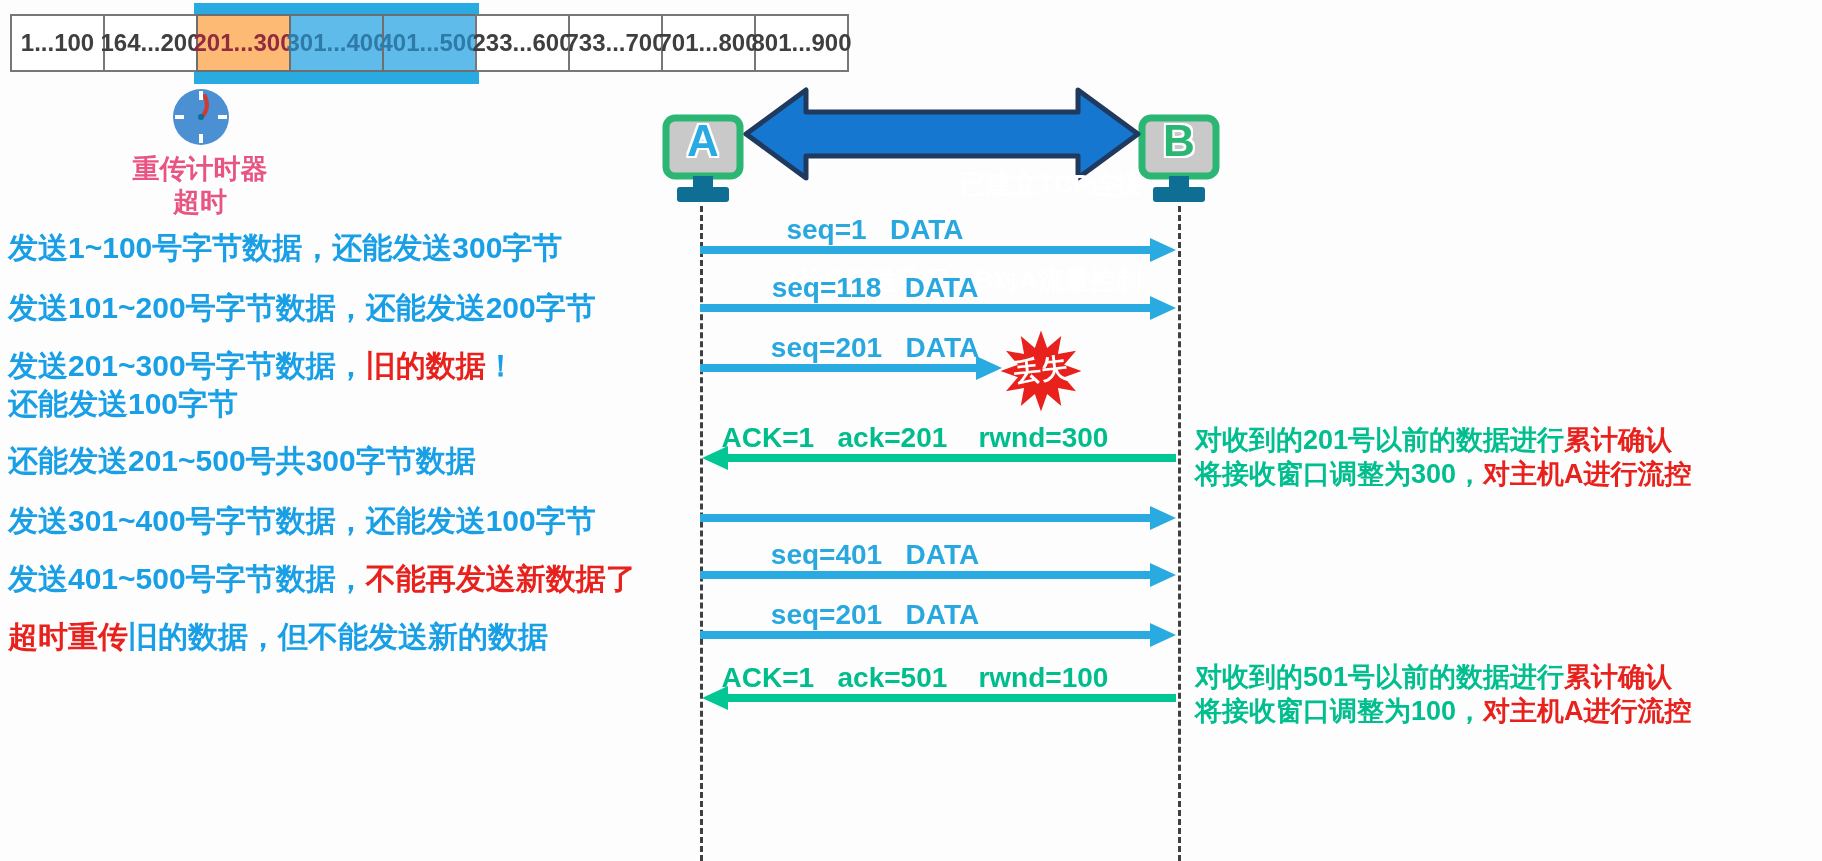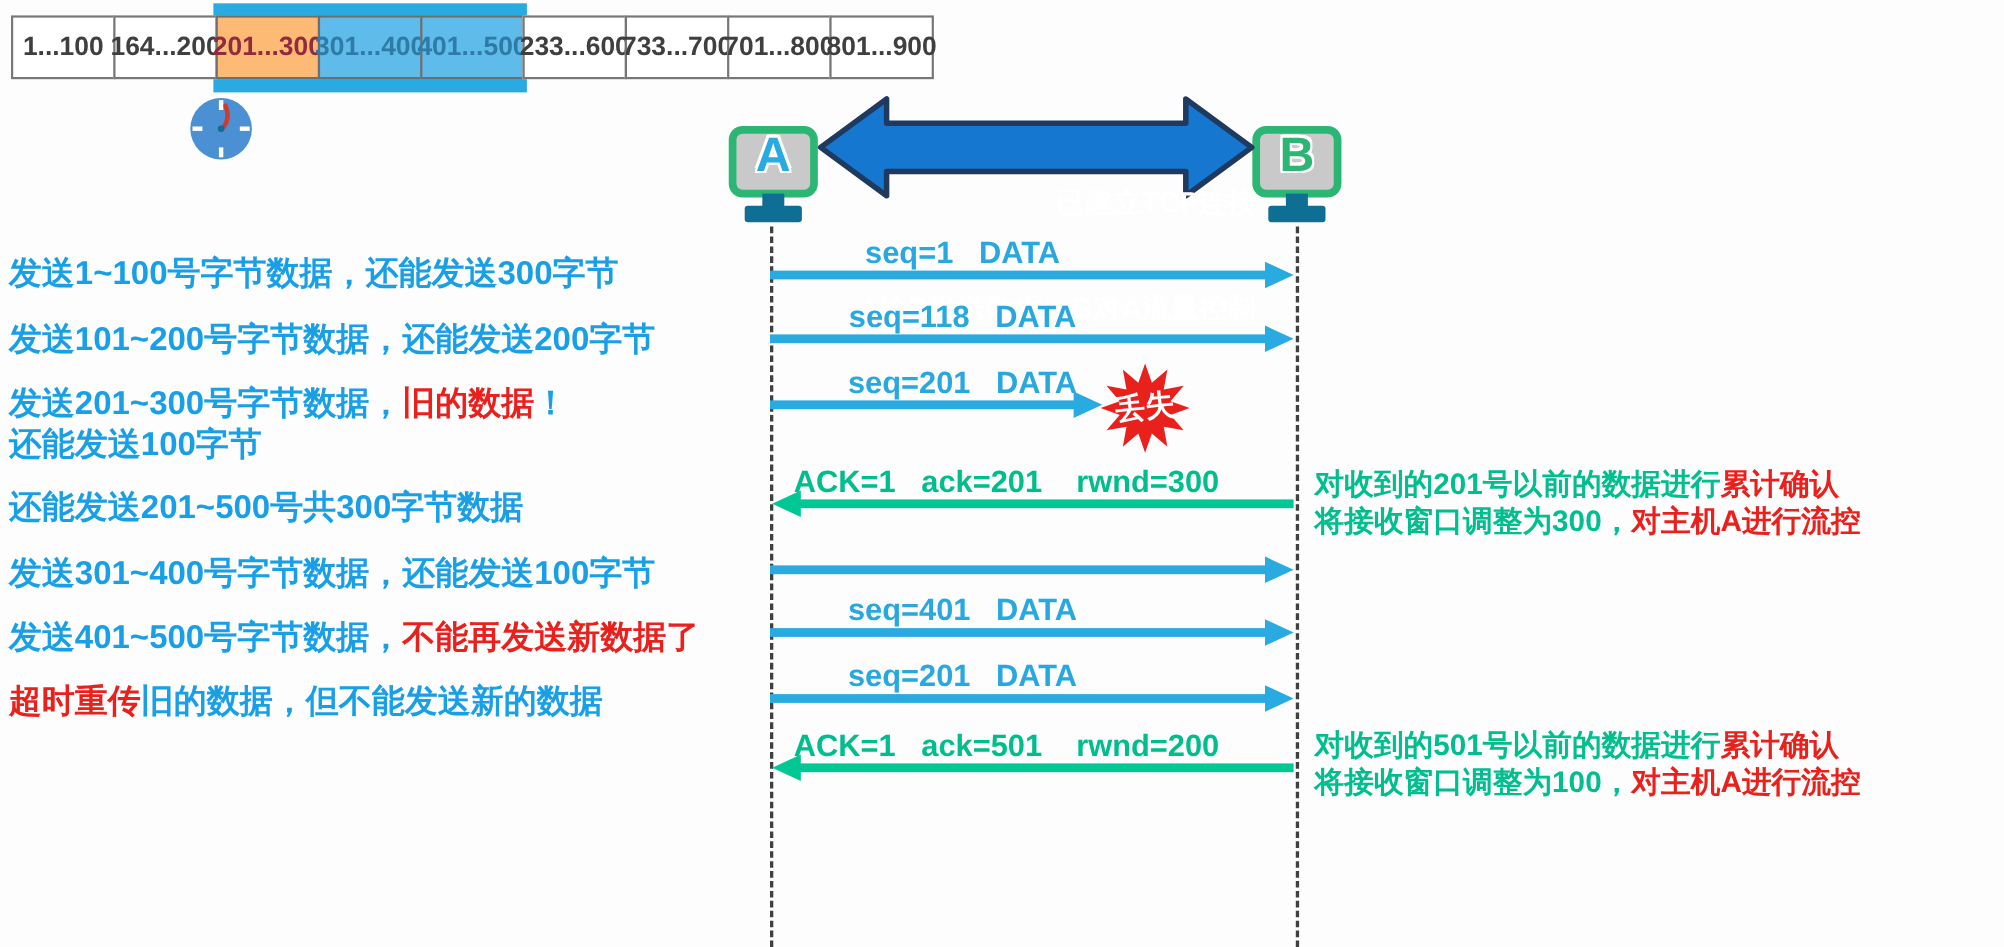--- a/index.html
+++ b/index.html
@@ -91,20 +91,24 @@
 
   <svg class="clock" width="62" height="62" viewBox="0 0 62 62">
     <circle cx="31" cy="31" r="28" fill="#4A90D2"></circle>
     <rect x="29" y="5" width="4" height="9" fill="#fff"></rect>
     <rect x="29" y="48" width="4" height="9" fill="#fff"></rect>
     <rect x="5" y="29" width="9" height="4" fill="#fff"></rect>
     <rect x="48" y="29" width="9" height="4" fill="#fff"></rect>
     <path d="M35 10 Q40 22 32 31" stroke="#D03A30" stroke-width="4" fill="none" stroke-linecap="round"></path>
     <circle cx="31" cy="31" r="3" fill="#0E6E94"></circle>
   </svg>
+  <div class="timer-label">
+    <div>重传计时器</div>
+    <div>超时</div>
+  </div>
 
   <div class="lnote" style="top:228px"><span class="c-blue">发送1~100号字节数据，还能发送300字节</span></div>
   <div class="lnote" style="top:288px"><span class="c-blue">发送101~200号字节数据，还能发送200字节</span></div>
   <div class="lnote" style="top:346px"><span class="c-blue">发送201~300号字节数据，</span><span class="c-red">旧的数据</span><span class="c-blue">！</span></div>
   <div class="lnote" style="top:384px"><span class="c-blue">还能发送100字节</span></div>
   <div class="lnote" style="top:441px"><span class="c-blue">还能发送201~500号共300字节数据</span></div>
   <div class="lnote" style="top:501px"><span class="c-blue">发送301~400号字节数据，还能发送100字节</span></div>
   <div class="lnote" style="top:559px"><span class="c-blue">发送401~500号字节数据，</span><span class="c-red">不能再发送新数据了</span></div>
   <div class="lnote" style="top:617px"><span class="c-red">超时重传</span><span class="c-blue">旧的数据，但不能发送新的数据</span></div>
 
@@ -149,21 +153,21 @@
   <div class="arr green l" style="left:726px;top:454px;width:450px"></div>
 
   <div class="arr blue r" style="left:700px;top:514px;width:452px"></div>
 
   <div class="mlabel seq" style="top:539px">seq=401   DATA</div>
   <div class="arr blue r" style="left:700px;top:571px;width:452px"></div>
 
   <div class="mlabel seq" style="top:599px">seq=201   DATA</div>
   <div class="arr blue r" style="left:700px;top:631px;width:452px"></div>
 
-  <div class="mlabel ack" style="top:662px">ACK=1   ack=501    rwnd=200</div>
+  <div class="mlabel ack" style="top:662px">ACK=1   ack=501    rwnd=100</div>
   <div class="arr green l" style="left:726px;top:694px;width:450px"></div>
 
   <div class="rnote-line" style="top:422px"><span class="c-green">对收到的201号以前的数据进行</span><span class="c-red">累计确认</span></div>
   <div class="rnote-line" style="top:456px"><span class="c-green">将接收窗口调整为300，</span><span class="c-red">对主机A进行流控</span></div>
   <div class="rnote-line" style="top:659px"><span class="c-green">对收到的501号以前的数据进行</span><span class="c-red">累计确认</span></div>
   <div class="rnote-line" style="top:693px"><span class="c-green">将接收窗口调整为100，</span><span class="c-red">对主机A进行流控</span></div>
 
 </div>
 
 </body></html>

